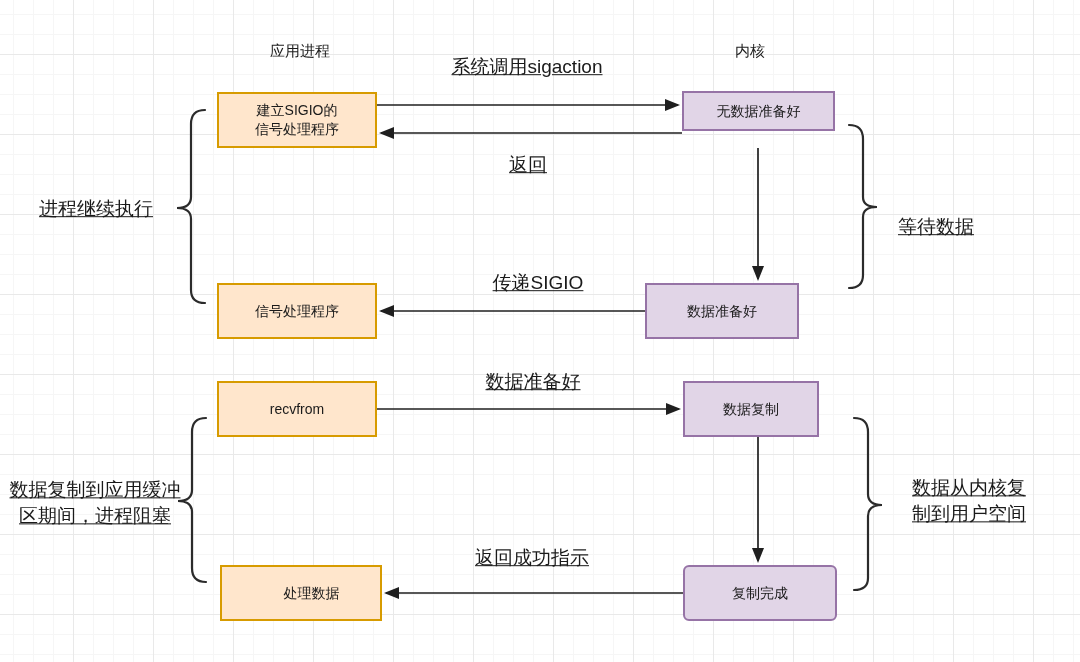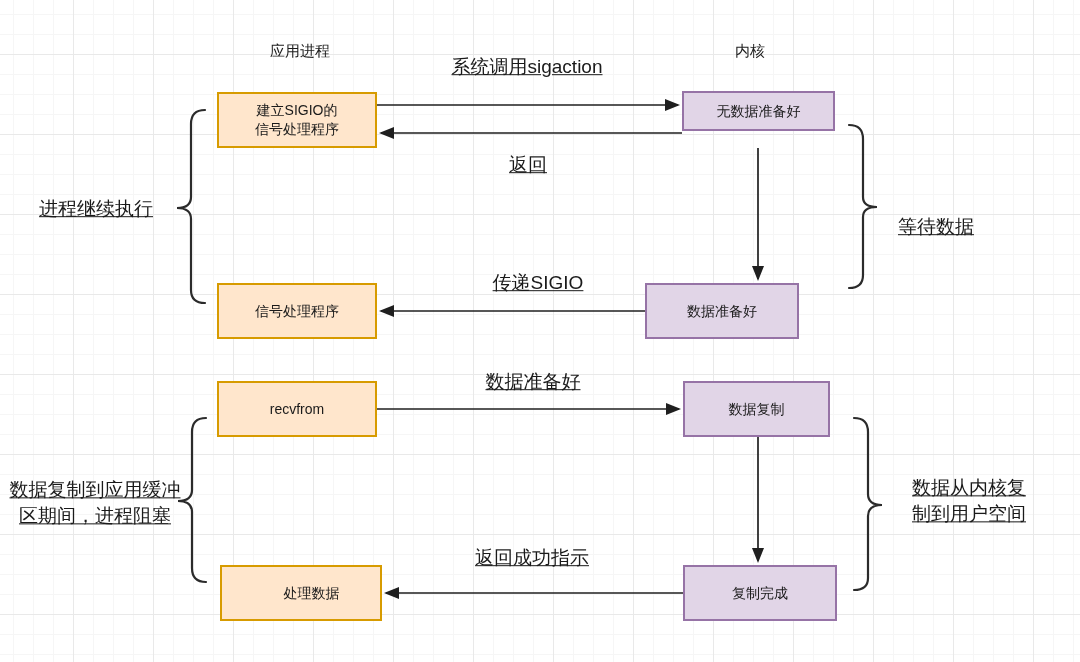--- a/index.html
+++ b/index.html
@@ -86,22 +86,22 @@
   <div class="hdr" style="left:750px; top:42px;">内核</div>
 
   <div class="node orange" style="left:217px; top:92px; width:160px; height:56px;">建立SIGIO的
 信号处理程序</div>
   <div class="node orange" style="left:217px; top:283px; width:160px; height:56px;">信号处理程序</div>
   <div class="node orange" style="left:217px; top:381px; width:160px; height:56px;">recvfrom</div>
   <div class="node orange" style="left:220px; top:565px; width:162px; height:56px;padding-left:21px;">处理数据</div>
 
   <div class="node purple" style="left:682px; top:91px; width:153px; height:40px;">无数据准备好</div>
   <div class="node purple" style="left:645px; top:283px; width:154px; height:56px;">数据准备好</div>
-  <div class="node purple" style="left:683px; top:381px; width:147px; height:56px;">数据复制</div>
-  <div class="node purple" style="left:683px; top:565px; width:154px; height:56px;">复制完成</div>
+  <div class="node purple" style="left:683px; top:381px; width:136px; height:56px;">数据复制</div>
+  <div class="node purple" style="left:683px; top:565px; width:154px; height:56px;border-radius:6px;">复制完成</div>
 
   <div class="lbl" style="left:527px; top:67px;">系统调用sigaction</div>
   <div class="lbl" style="left:528px; top:165px;">返回</div>
   <div class="lbl" style="left:538px; top:283px;">传递SIGIO</div>
   <div class="lbl" style="left:533px; top:382px;">数据准备好</div>
   <div class="lbl" style="left:532px; top:558px;">返回成功指示</div>
 
   <div class="lbl" style="left:96px; top:209px;">进程继续执行</div>
   <div class="lbl left-align" style="left:898px; top:207px;margin-top:20px;">等待数据</div>
   <div class="lbl" style="left:95px; top:503px;">数据复制到应用缓冲

